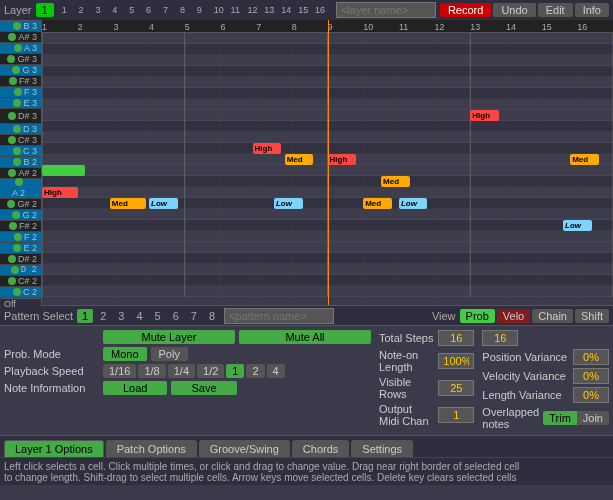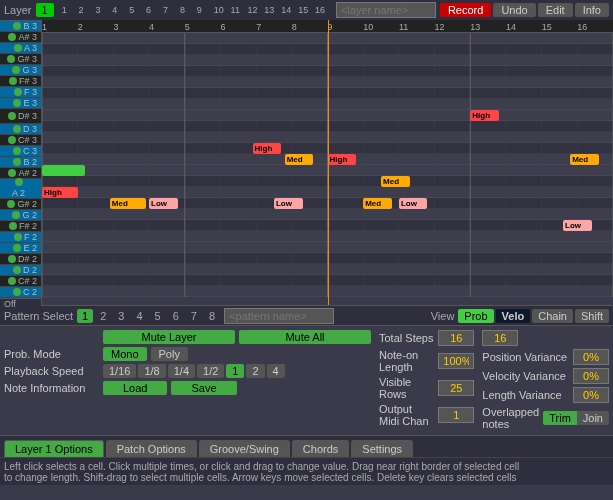--- a/index.html
+++ b/index.html
@@ -159,21 +159,21 @@
       font-size: 8px;
       display: flex;
       align-items: center;
       padding-left: 2px;
       color: #000;
       font-weight: bold;
       cursor: pointer;
     }
     .note-high { background: #ff4444; }
     .note-med { background: #ffaa00; }
-    .note-low { background: #fca5a5; }
+    .note-low { background: #7dd3fc; font-style: italic; }
     .note-plain { background: #44cc44; }
 
     
     .playhead {
       position: absolute;
       top: 0; bottom: 0;
       width: 1px;
       background: #ff8800;
       z-index: 10;
     }
@@ -453,21 +453,21 @@
           <span class="note-label-text">F 2</span>
         </div>
         <div class="note-row white-key" style="height: 11px;">
           <div class="note-circle"></div>
           <span class="note-label-text">E 2</span>
         </div>
         <div class="note-row black-key" style="height: 11px;">
           <div class="note-circle"></div>
           <span class="note-label-text black">D# 2</span>
         </div>
-        <div class="note-row white-key" style="height: 11px;">
+        <div class="note-row white-key" style="height: 11px; font-family: Liberation Mono, monospace;">
           <div class="note-circle"></div>
           <span class="note-label-text">D 2</span>
         </div>
         <div class="note-row black-key" style="height: 11px;">
           <div class="note-circle"></div>
           <span class="note-label-text black">C# 2</span>
         </div>
         <div class="note-row white-key" style="height: 11px;">
           <div class="note-circle"></div>
           <span class="note-label-text">C 2</span>
@@ -576,21 +576,21 @@
       <button style="background: transparent; color: rgb(170, 170, 170); border: none; padding: 1px 5px; font-size: 11px; cursor: pointer;">4</button>
       <button style="background: transparent; color: rgb(170, 170, 170); border: none; padding: 1px 5px; font-size: 11px; cursor: pointer;">5</button>
       <button style="background: transparent; color: rgb(170, 170, 170); border: none; padding: 1px 5px; font-size: 11px; cursor: pointer;">6</button>
       <button style="background: transparent; color: rgb(170, 170, 170); border: none; padding: 1px 5px; font-size: 11px; cursor: pointer;">7</button>
       <button style="background: transparent; color: rgb(170, 170, 170); border: none; padding: 1px 5px; font-size: 11px; cursor: pointer;">8</button>
     </div>
   <input class="pat-name-input" value="" placeholder="&lt;pattern name&gt;" style="">
   <span class="view-label" style="margin-left:auto;">View</span>
   <div class="view-btns" id="view-btns">
       <button style="background: rgb(68, 204, 68); color: rgb(0, 0, 0); border: none; padding: 1px 6px; font-size: 11px; cursor: pointer; border-radius: 2px;">Prob</button>
-      <button style="background: #0f172a; color: rgb(204, 204, 204); border: none; padding: 1px 6px; font-size: 11px; cursor: pointer; border-radius: 2px; font-weight: bold;">Velo</button>
+      <button style="background: #7f1d1d; color: rgb(204, 204, 204); border: none; padding: 1px 6px; font-size: 11px; cursor: pointer; border-radius: 2px;">Velo</button>
       <button style="background: rgb(85, 85, 85); color: rgb(204, 204, 204); border: none; padding: 1px 6px; font-size: 11px; cursor: pointer; border-radius: 2px;">Chain</button>
       <button style="background: rgb(85, 85, 85); color: rgb(204, 204, 204); border: none; padding: 1px 6px; font-size: 11px; cursor: pointer; border-radius: 2px;">Shift</button>
     </div>
 </div>
 
 <div id="controls-wrapper">
   <div class="controls-inner">
     <div class="left-panel">
 
       <div class="ctrl-row">

